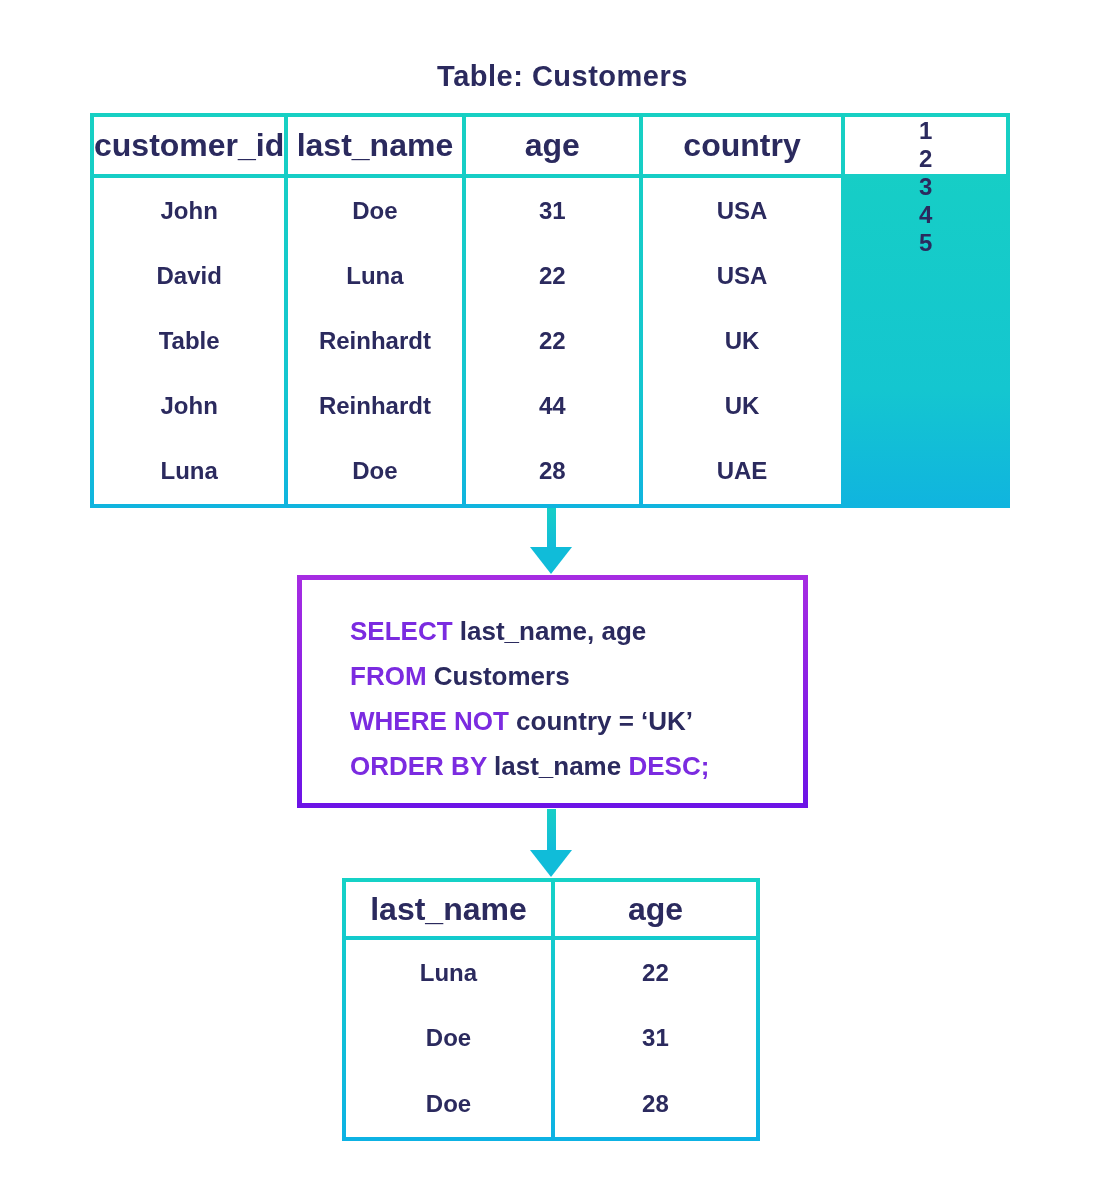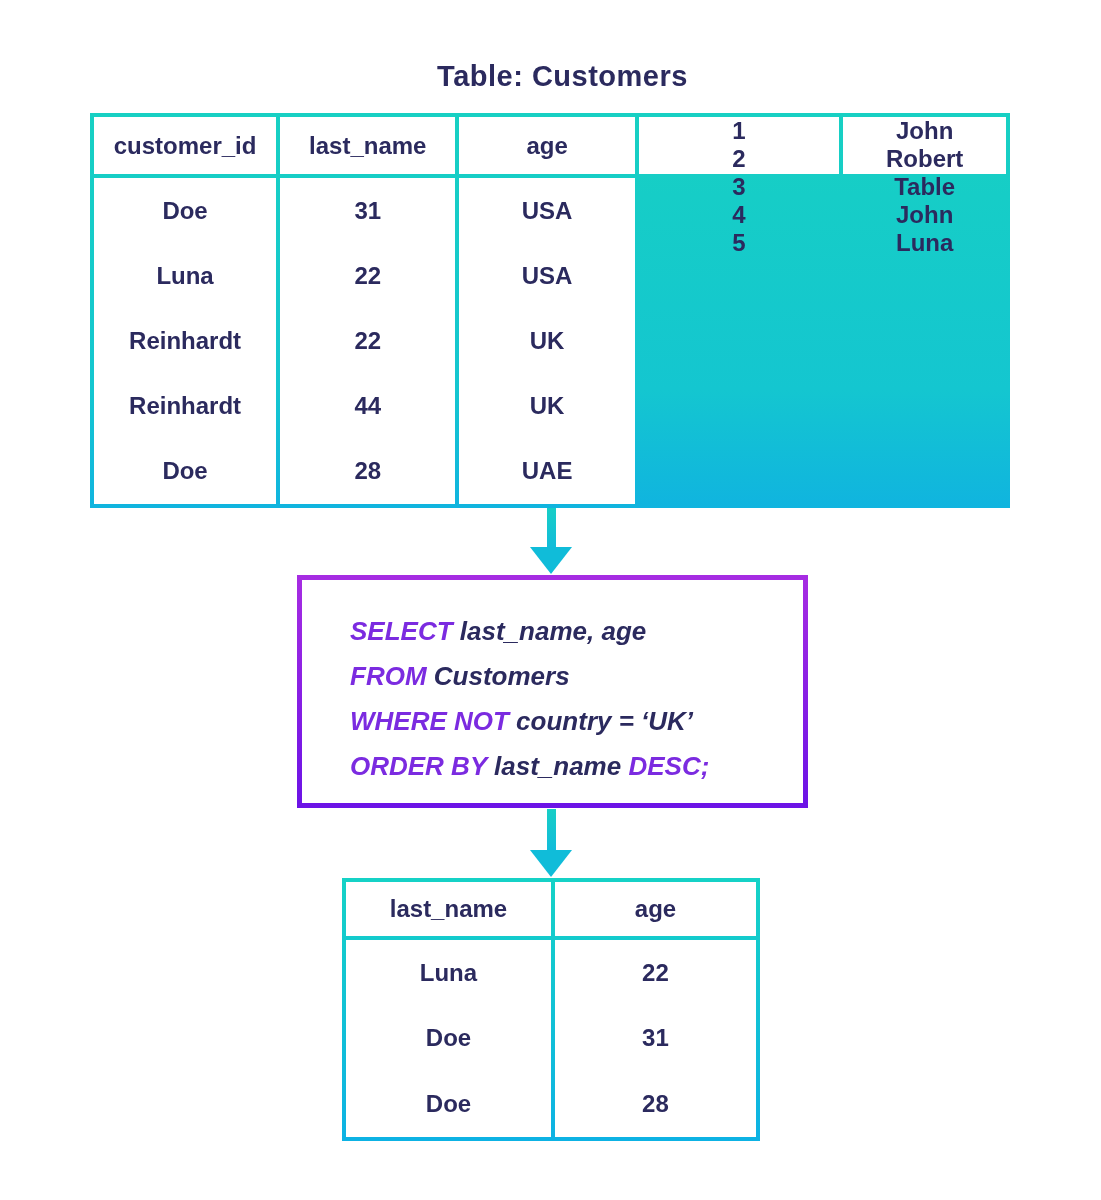--- a/index.html
+++ b/index.html
@@ -21,21 +21,21 @@
   }
 
   
   .tbl {
     position: absolute; display: grid;
     gap: 4px; padding: 4px; box-sizing: border-box;
   }
   .tbl .cell { background: #ffffff; }
   .tbl .head-cell {
     display: flex; align-items: center; justify-content: center;
-    font-size: 24px;
+    font-size: 32px;
   }
   .tbl .body-col {
     display: flex; flex-direction: column;
     justify-content: space-around; align-items: center;
     font-size: 24px;
   }
 
   .main-tbl {
     left: 90px; top: 113px; width: 920px; height: 395px;
     background: linear-gradient(180deg, #17d0c3 0%, #14c6d0 70%, #10b4df 100%);
@@ -68,46 +68,46 @@
   .arrow-2 { left: 529px; top: 809px; height: 68px; }
 
   .query-box {
     position: absolute; left: 297px; top: 575px; width: 511px; height: 233px;
     box-sizing: border-box;
     border: 5px solid #8a22e4;
     border-image: linear-gradient(180deg, #a62ce2, #6c13e6) 1;
     padding: 29px 10px 0 48px;
     font-size: 26px; line-height: 45px;
     white-space: pre;
-    font-style: italic;
   }
   .query-box .kw { color: #7b2be0; }
   .query-box .plain { color: #2b2a5e; }
 </style>
 </head>
 <body>
 
 <div class="stage">
 
   <h1 class="diagram-title">Table: Customers</h1>
 
   <div class="tbl main-tbl" id="main-table">
       <div class="cell head-cell">customer_id</div>
       <div class="cell head-cell">last_name</div>
       <div class="cell head-cell">age</div>
+      <div class="cell head-cell">country</div>
       <div class="cell body-col">
         <div>1</div>
         <div>2</div>
         <div>3</div>
         <div>4</div>
         <div>5</div>
       </div>
       <div class="cell body-col">
         <div>John</div>
-        <div>Robert</div>
+        <div>David</div>
         <div>Table</div>
         <div>John</div>
         <div>Luna</div>
       </div>
       <div class="cell body-col">
         <div>Doe</div>
         <div>Luna</div>
         <div>Reinhardt</div>
         <div>Reinhardt</div>
         <div>Doe</div>

